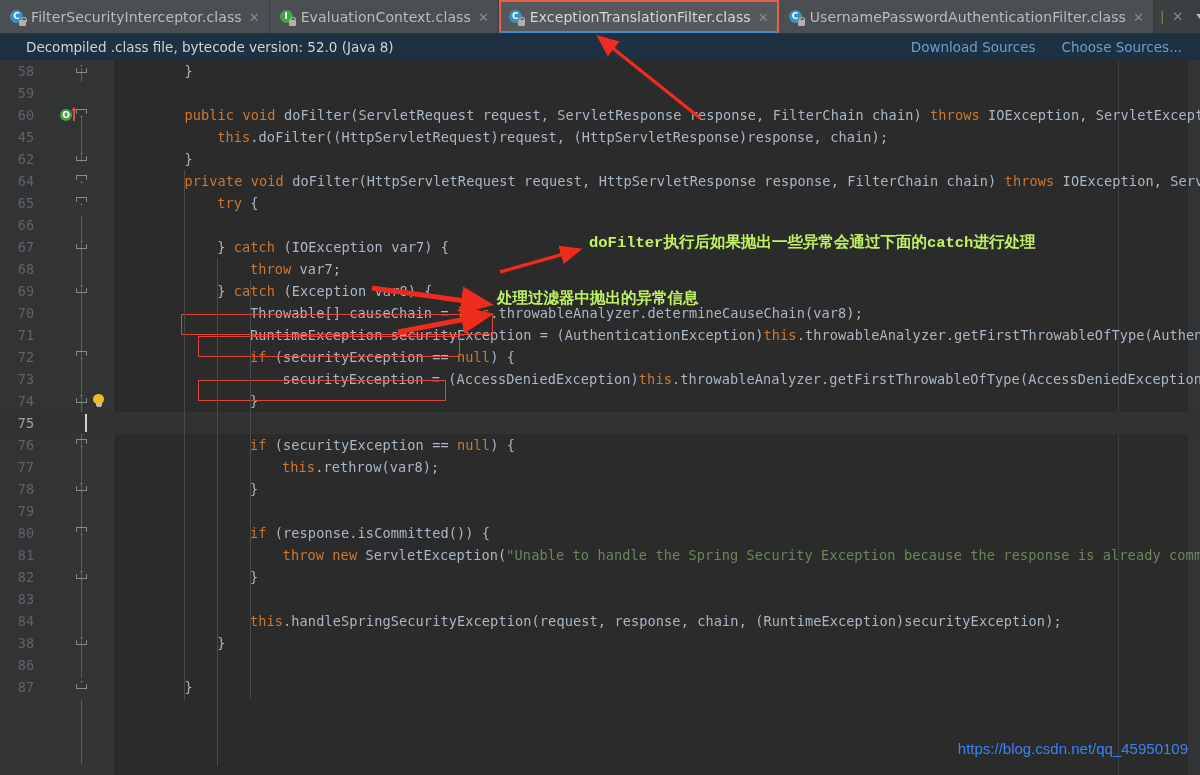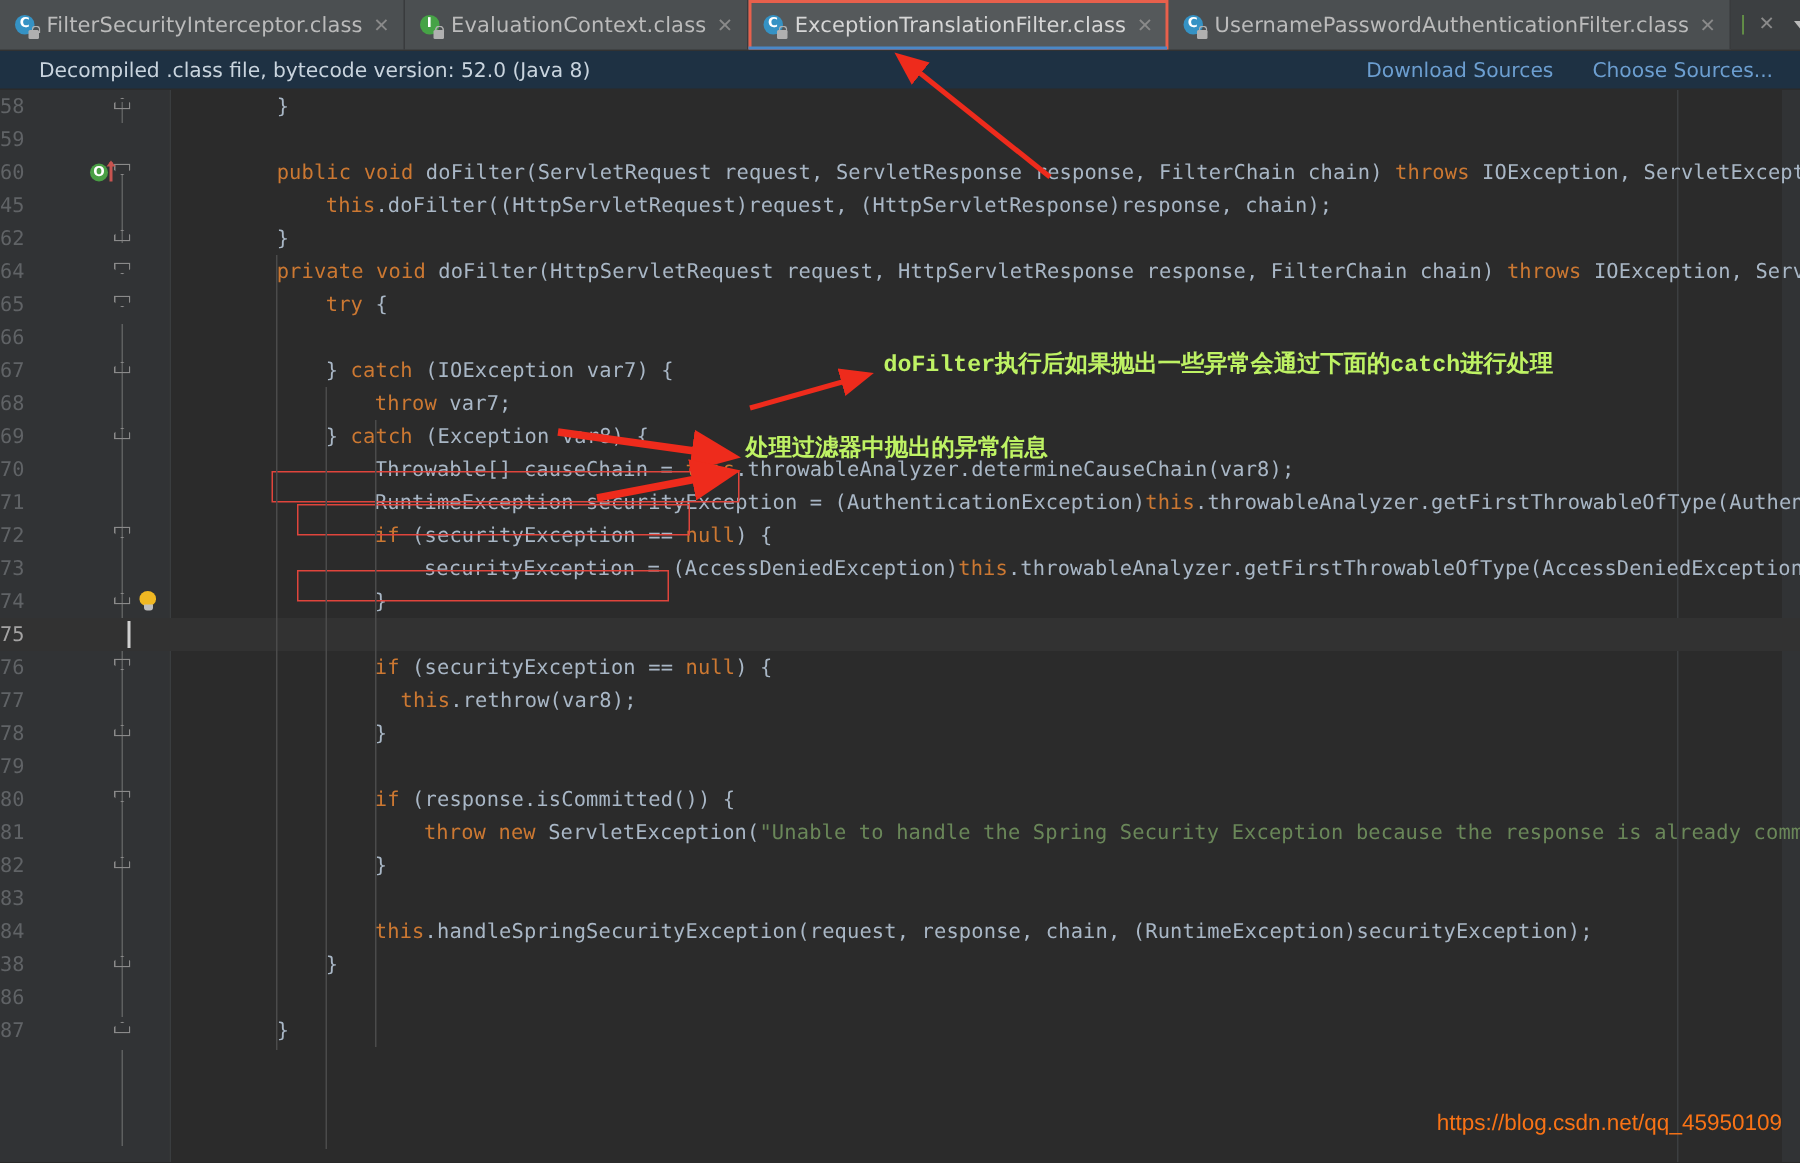--- a/index.html
+++ b/index.html
@@ -185,21 +185,21 @@
     line-height: 22px;
     white-space: nowrap;
   }
   .row.caretline { background: #323232; }
   .row.caretline .gut-num { color: #a4a3a3; }
 
   .gut-num {
     position: absolute;
     left: 0;
     width: 52px;
-    text-align: left;
+    text-align: center;
     font-size: 13.5px;
     color: #606366;
     font-family: "DejaVu Sans Mono", monospace;
   }
 
   
   .ovr {
     position: absolute;
     left: 60px; top: 5px;
     width: 20px; height: 13px;
@@ -349,21 +349,21 @@
     width: 1px;
     background: #3c3f41;
   }
 
   .watermark {
     position: absolute;
     right: 12px;
     bottom: 18px;
     font-family: "Liberation Sans", sans-serif;
     font-size: 15px;
-    color: #f97316;
+    color: #3b82f6;
     z-index: 30;
   }
 
   .caret {
     position: absolute;
     width: 1.5px;
     height: 18px;
     background: #d0d0d0;
   }
 </style>
@@ -546,21 +546,21 @@
         </div>
         <div class="row">
           <span class="gut-num">76</span>
           <span class="fold open">
             <span class="box"></span>
           </span>
           <span class="code" style="left: 249.88px;"><span class="kw">if</span> (securityException == <span class="kw">null</span>) {</span>
         </div>
         <div class="row">
           <span class="gut-num">77</span>
-          <span class="code" style="left: 267px;"><span class="kw">this</span>.rethrow(var8);</span>
+          <span class="code" style="left: 282px;"><span class="kw">this</span>.rethrow(var8);</span>
         </div>
         <div class="row">
           <span class="gut-num">78</span>
           <span class="fold close">
             <span class="box"></span>
           </span>
           <span class="code" style="left: 249.88px;">}</span>
         </div>
         <div class="row">
           <span class="gut-num">79</span>

